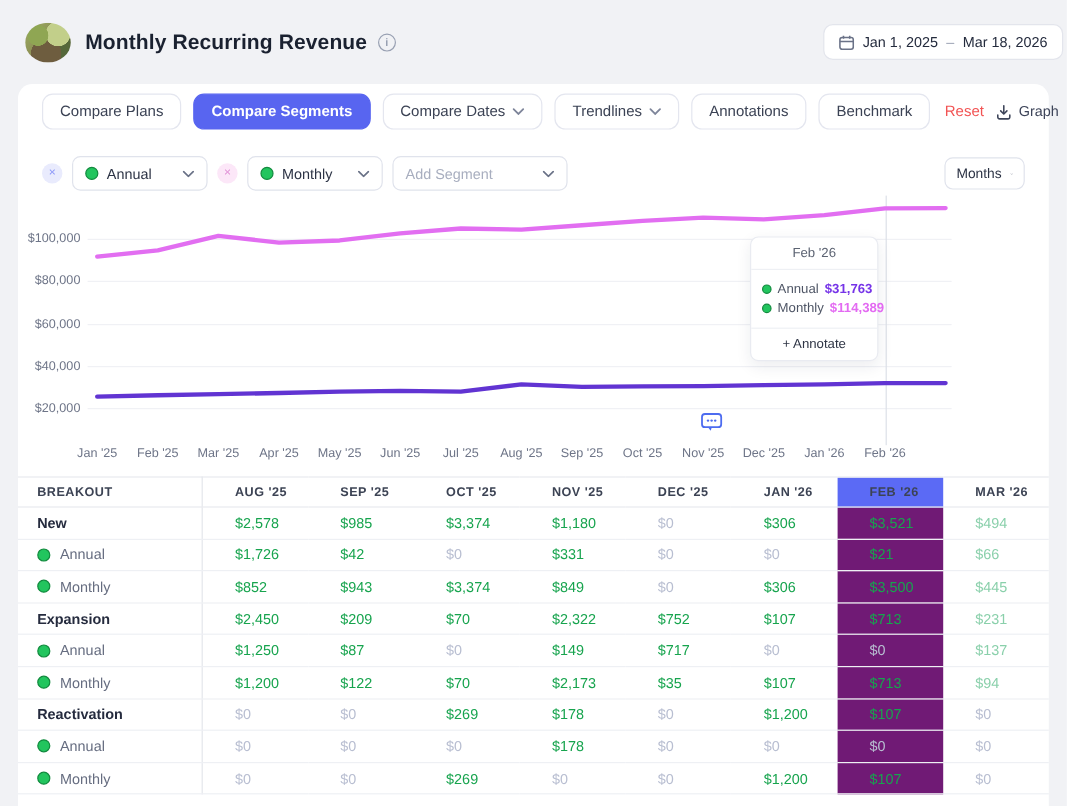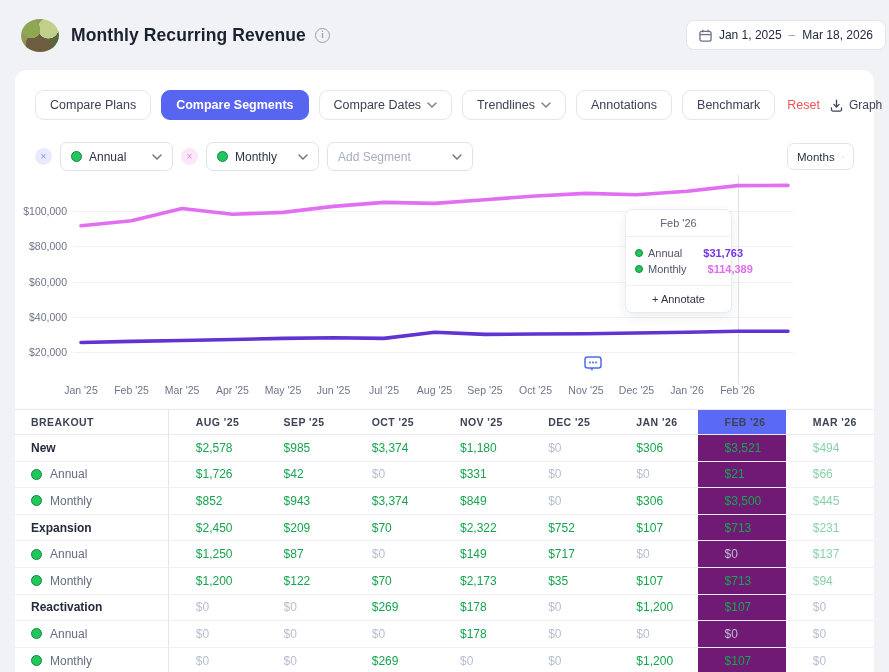--- a/index.html
+++ b/index.html
@@ -19,21 +19,21 @@
   .info-icon { width:15px; height:15px; border:1.4px solid #98a0b2; border-radius:50%; margin-left:9px;
     color:#98a0b2; font-size:9px; font-weight:bold; display:flex; align-items:center; justify-content:center; cursor:pointer; }
   .date-range { margin-left:auto; height:30px; background:#fff; border:1px solid #e3e5ec; border-radius:8px;
     display:flex; align-items:center; gap:7px; padding:0 12px; font-size:12px; color:#242b3d; cursor:pointer; font-family:inherit; }
   .date-range .sep { color:#9aa1b2; }
 
   
   .card { margin:0 15px; width:859px; background:#fff; border-radius:12px 12px 0 0; height:602px; position:relative; }
 
   
-  .toolbar { display:flex; align-items:center; gap:10px; padding:20px 20px 0 20px; }
+  .toolbar { display:flex; align-items:center; gap:10px; padding:8px 20px 0 20px; }
   .tb-btn { height:30px; padding:0 14px; border:1px solid #e4e6ef; background:#fff; border-radius:9px;
     font-size:12.5px; color:#3b4254; display:flex; align-items:center; gap:6px; cursor:pointer; font-family:inherit; white-space:nowrap; }
   .tb-btn.active { background:#5865f0; border-color:#5865f0; color:#fff; font-weight:bold; }
   .chev { flex:0 0 auto; }
   .reset { background:none; border:none; color:#f25454; font-size:12.5px; cursor:pointer; font-family:inherit; margin-left:2px; }
   .view-toggles { margin-left:auto; display:flex; gap:18px; }
   .vt { display:flex; align-items:center; gap:6px; font-size:12px; color:#3d4459; cursor:pointer; background:none; border:none; font-family:inherit; }
 
   
   .filters { display:flex; align-items:center; gap:8px; padding:0 20px; margin-top:22px; }
@@ -55,21 +55,21 @@
   .hover-line { position:absolute; width:1px; top:4px; height:208px; background:#dde0e8; z-index:1; }
   .chart svg.plot { position:absolute; left:0; top:0; z-index:2; }
   .comment-marker { position:absolute; top:185px; z-index:3; cursor:pointer; background:none; border:none; }
   .tooltip { position:absolute; width:107px; background:#fff; border:1px solid #e9ebf1; border-radius:7px;
     box-shadow:0 4px 12px rgba(30,40,70,.08); font-size:11px; z-index:5; }
   .tooltip .tt-title { padding:7px 4px; text-align:center; color:#5c6372; border-bottom:1px solid #eef0f4; }
   .tooltip .tt-rows { padding:6px 9px; }
   .tt-row { display:flex; align-items:center; gap:5px; margin:4px 0; }
   .tt-dot { width:8px; height:8px; border-radius:50%; background:#22c55e; border:1px solid #128a3e; flex:0 0 auto; }
   .tt-label { color:#4e5565; flex:1; }
-  .tt-value { font-weight:bold;margin-left:16px; }
+  .tt-value { font-weight:bold; }
   .tt-annotate { border-top:1px solid #eef0f4; padding:7px 4px; text-align:center; color:#2f3545; cursor:pointer; background:none; border-left:none; border-right:none; border-bottom:none; font-family:inherit; font-size:11px; width:100%; }
 
   
   table.breakout { width:100%; border-collapse:collapse; table-layout:fixed; font-size:12px; margin-top:2px; }
   table.breakout th, table.breakout td { text-align:left; padding-left:27px; }
   table.breakout th { height:25px; font-size:10.5px; font-weight:bold; color:#3c4354; letter-spacing:.04em;
     border-top:1px solid #e8eaef; border-bottom:1px solid #e8eaef; cursor:pointer; }
   table.breakout th:first-child, table.breakout td:first-child { padding-left:16px; border-right:1px solid #e4e6ec; }
   table.breakout td { height:26.6px; border-bottom:1px solid #eef0f4; }
   th.col-highlight { background:#5b6af5; color:#fff; border-top-color:#5b6af5; border-bottom-color:#5b6af5; }

